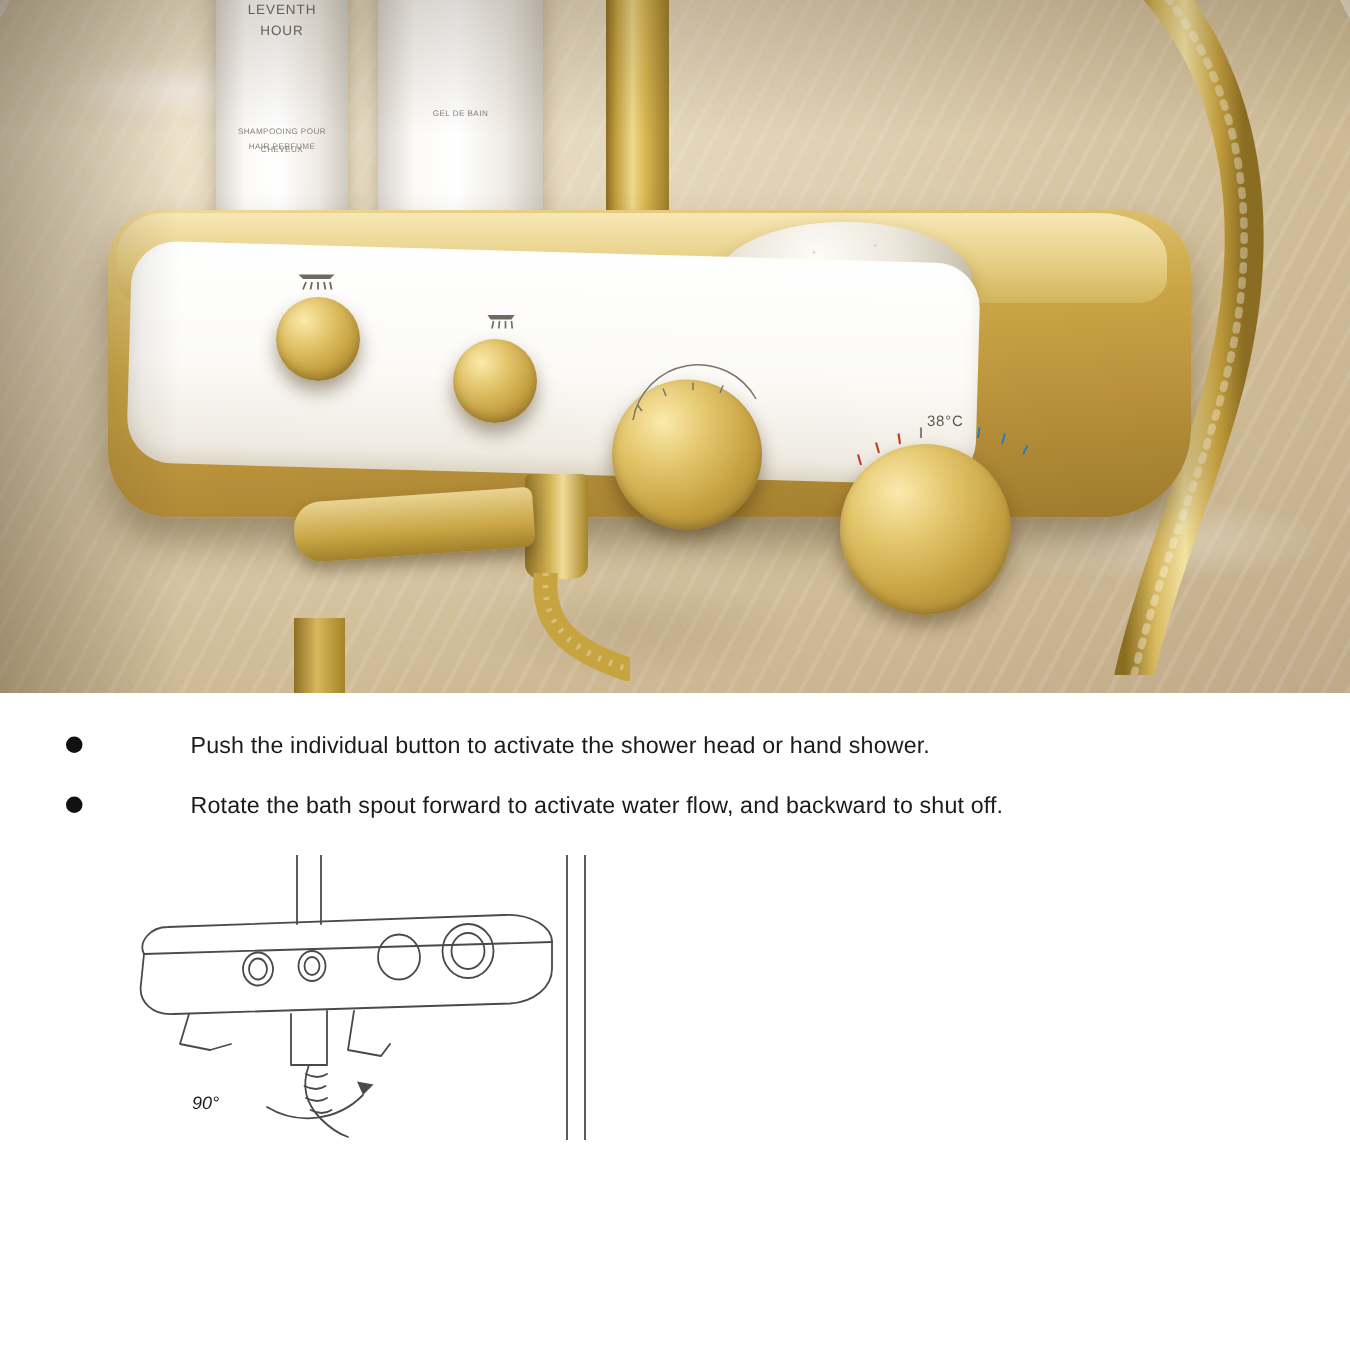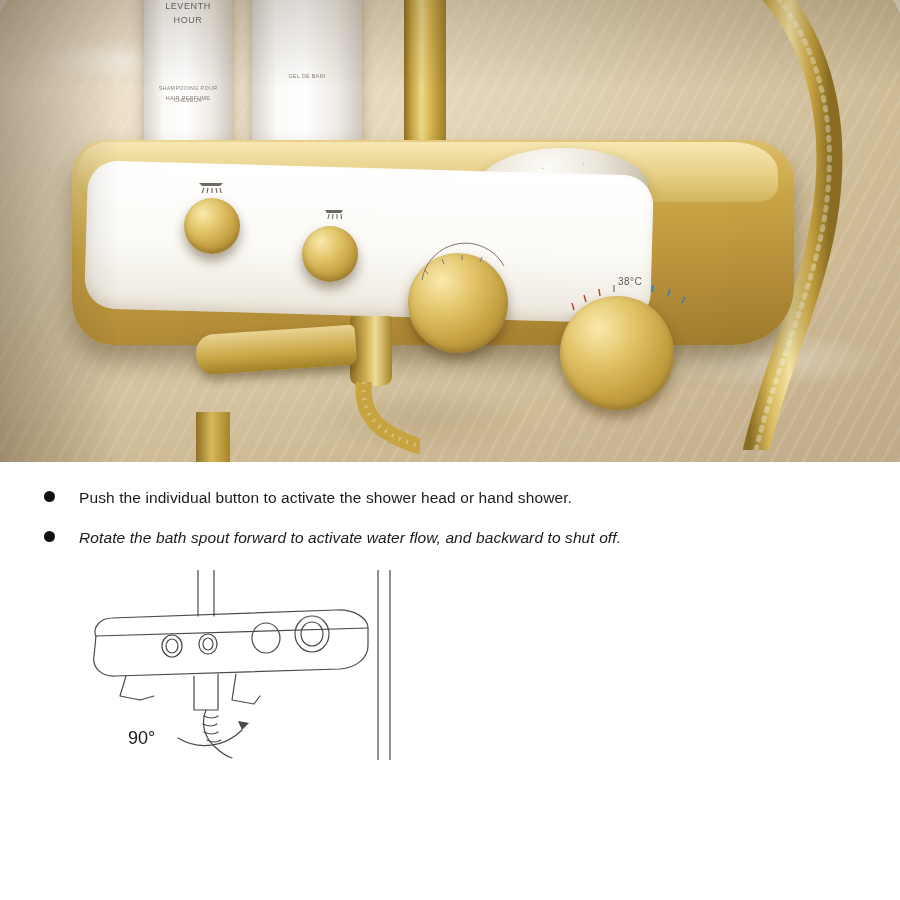--- a/index.html
+++ b/index.html
@@ -145,38 +145,38 @@
     position:absolute; left:196px; top:412px; width:34px; height:50px;
     background: linear-gradient(90deg,#8d7024,#d7b85d 45%,#a68426);
   }
 
   
   .instructions{
     position:absolute; left:0; top:462px; width:900px; height:438px;
     background:#ffffff;
   }
   .bullet-row{
-    position:absolute; display:flex; align-items:flex-start;
+    position:absolute; display:flex; align-items:flex-start;gap:48px;
   }
   .dot{
     width:11px; height:11px; border-radius:50%; background:#111;
     flex:0 0 auto; margin-top:5px;
   }
   .bullet-text{
     margin-left:24px; font-size:15.5px; color:#1b1b1b; line-height:23px;
     letter-spacing:.1px;
   }
   .b1{ left:44px; top:24px; width:820px; }
-  .b2{ left:44px; top:64px; width:820px;font-style:italic; }
+  .b2{ left:44px; top:64px; width:820px; }
   .b3{ left:44px; top:328px; width:820px; }
 
   
   .drawing{ position:absolute; left:86px; top:108px; width:330px; height:190px; }
   .deg-label{
-    position:absolute; left:128px; top:266px; font-size:18px; color:#1b1b1b;
+    position:absolute; left:128px; top:266px; font-size:12px; color:#1b1b1b;font-style:italic;
   }
 </style>
 </head>
 <body>
 
 <div class="page">
 
   <div class="photo">
     <div class="tilewall"></div>
     <div class="veining"></div>

